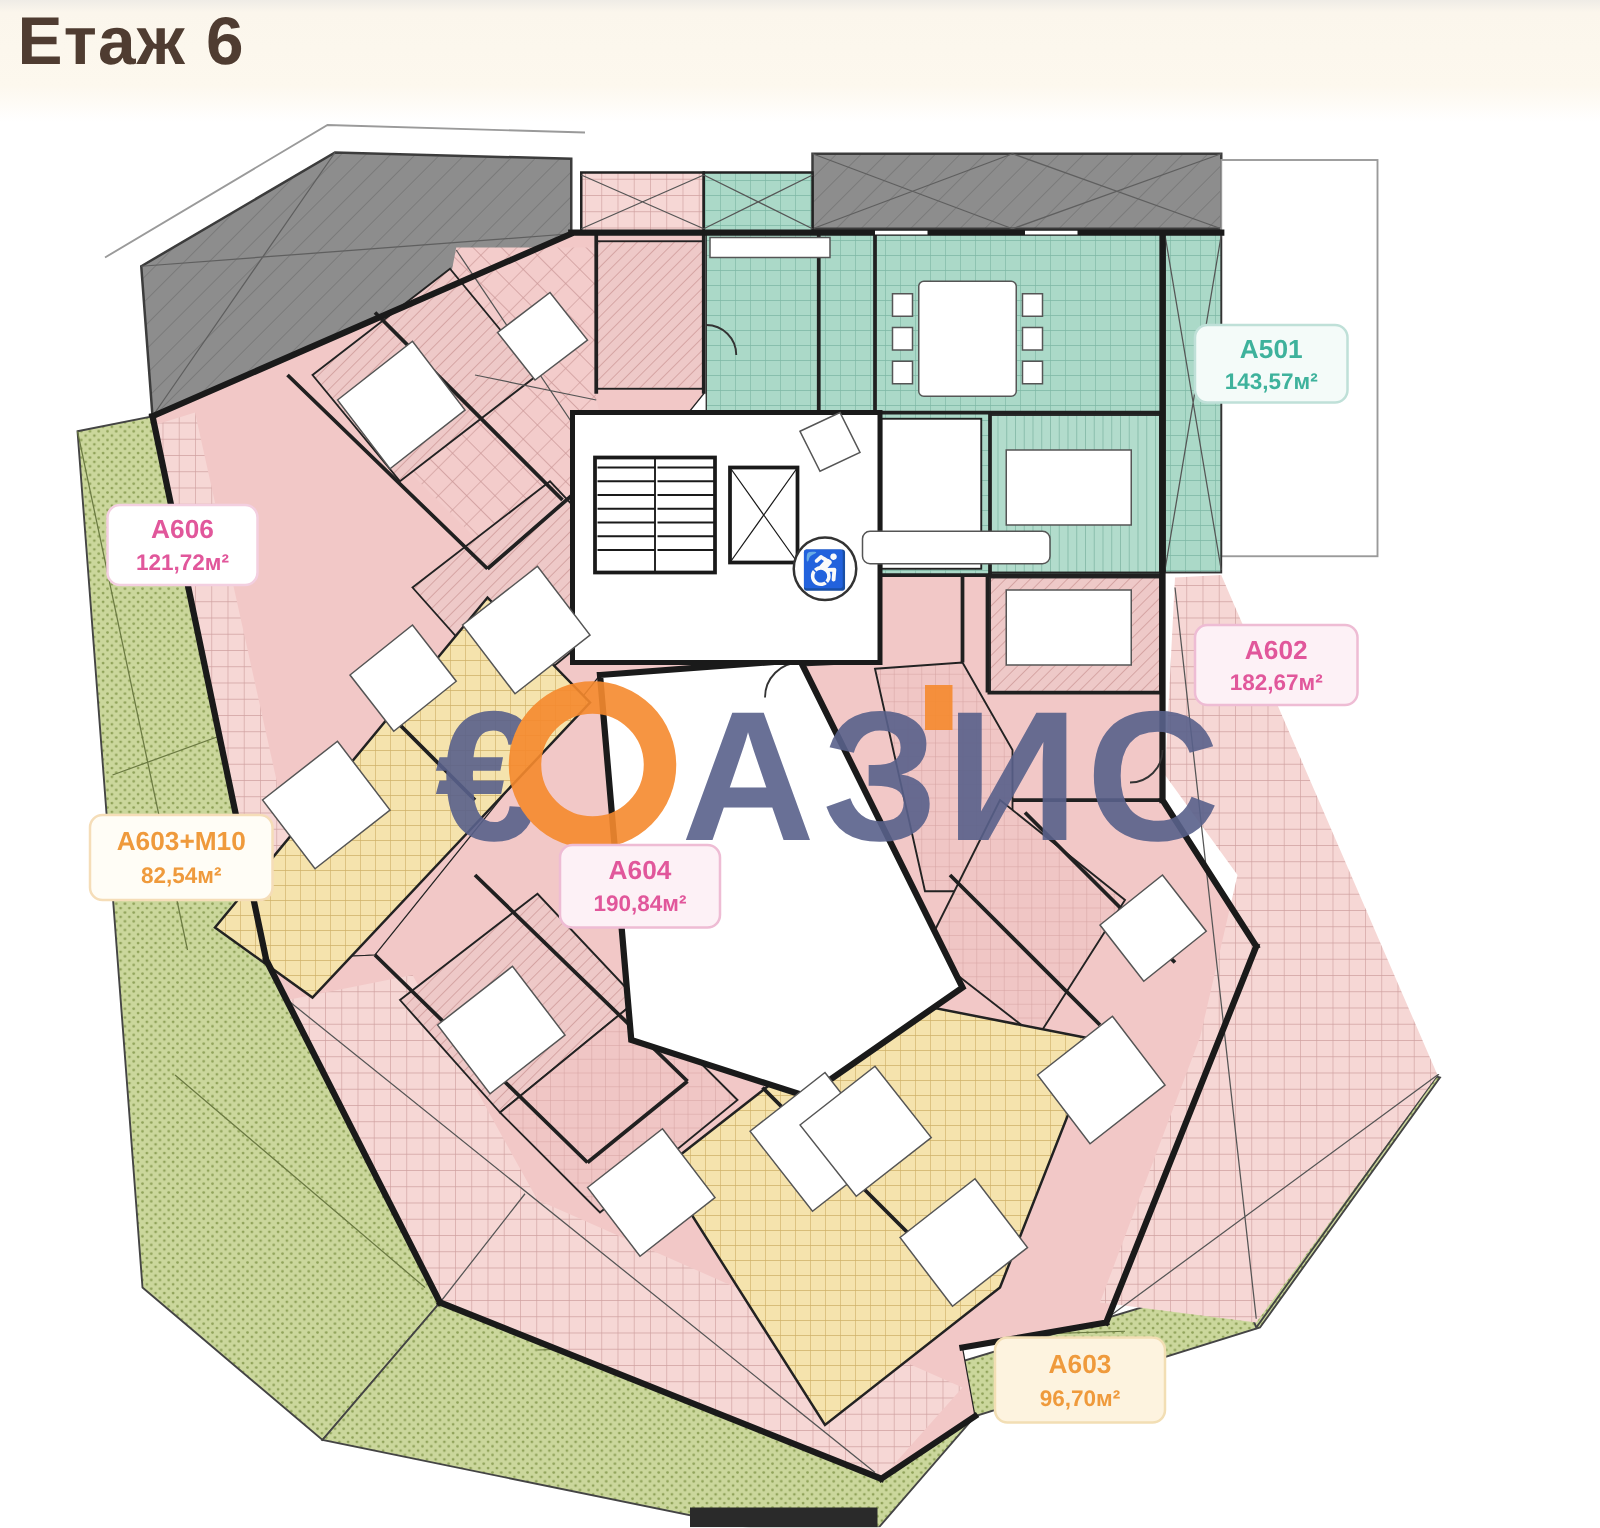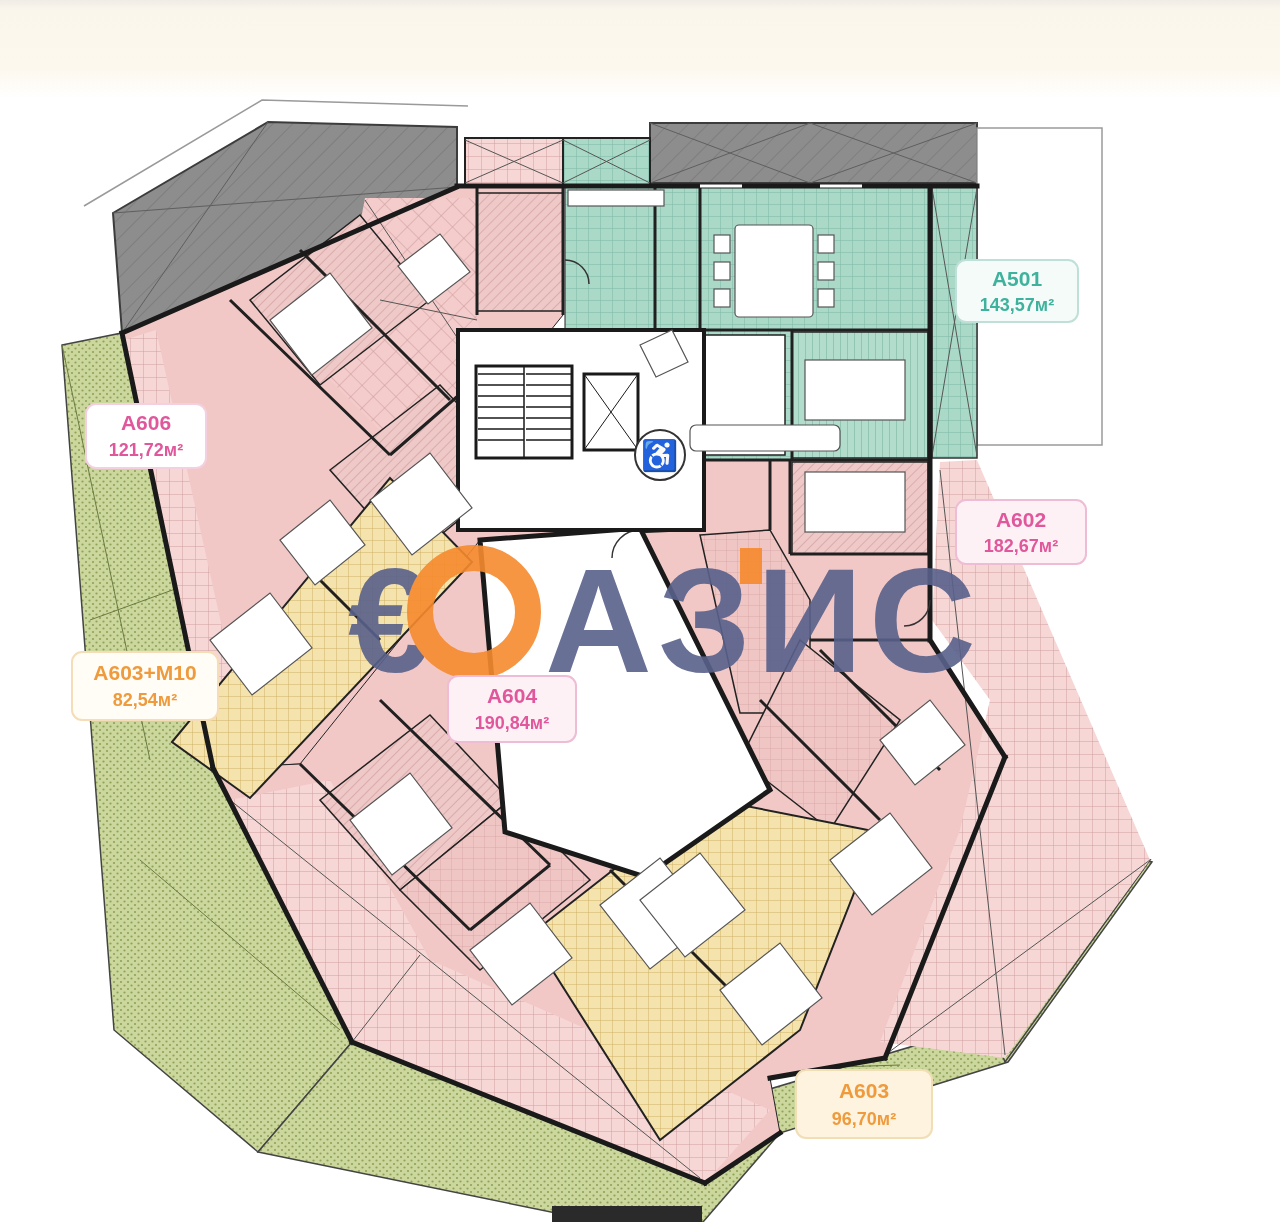--- a/index.html
+++ b/index.html
@@ -12,20 +12,21 @@
   svg{position:absolute;left:0;top:0;}
   .lbl-main{font-size:21px;font-weight:700;}
   .lbl-sub{font-size:18px;font-weight:600;}
   .wm-text{font-size:148px;font-weight:800;}
 </style>
 </head>
 <body>
 
 <div class="page">
   <div class="header-band"></div>
+  <div class="page-title">Етаж 6</div>
 
   <svg width="1280" height="1222" viewBox="0 0 1280 1222">
     <defs>
       <pattern id="pGray" width="14" height="14" patternUnits="userSpaceOnUse" patternTransform="rotate(45)">
         <rect width="14" height="14" fill="#8d8d8d"></rect>
           <line x1="0" y1="0" x2="0" y2="14" stroke="#6f6f6f" stroke-width="1"></line>
       </pattern>
       <pattern id="pPinkGrid" width="13" height="13" patternUnits="userSpaceOnUse">
         <rect width="13" height="13" fill="#f6d7d5"></rect>
           <path d="M13,0H0V13" fill="none" stroke="#cf9f9f" stroke-width="1"></path>

